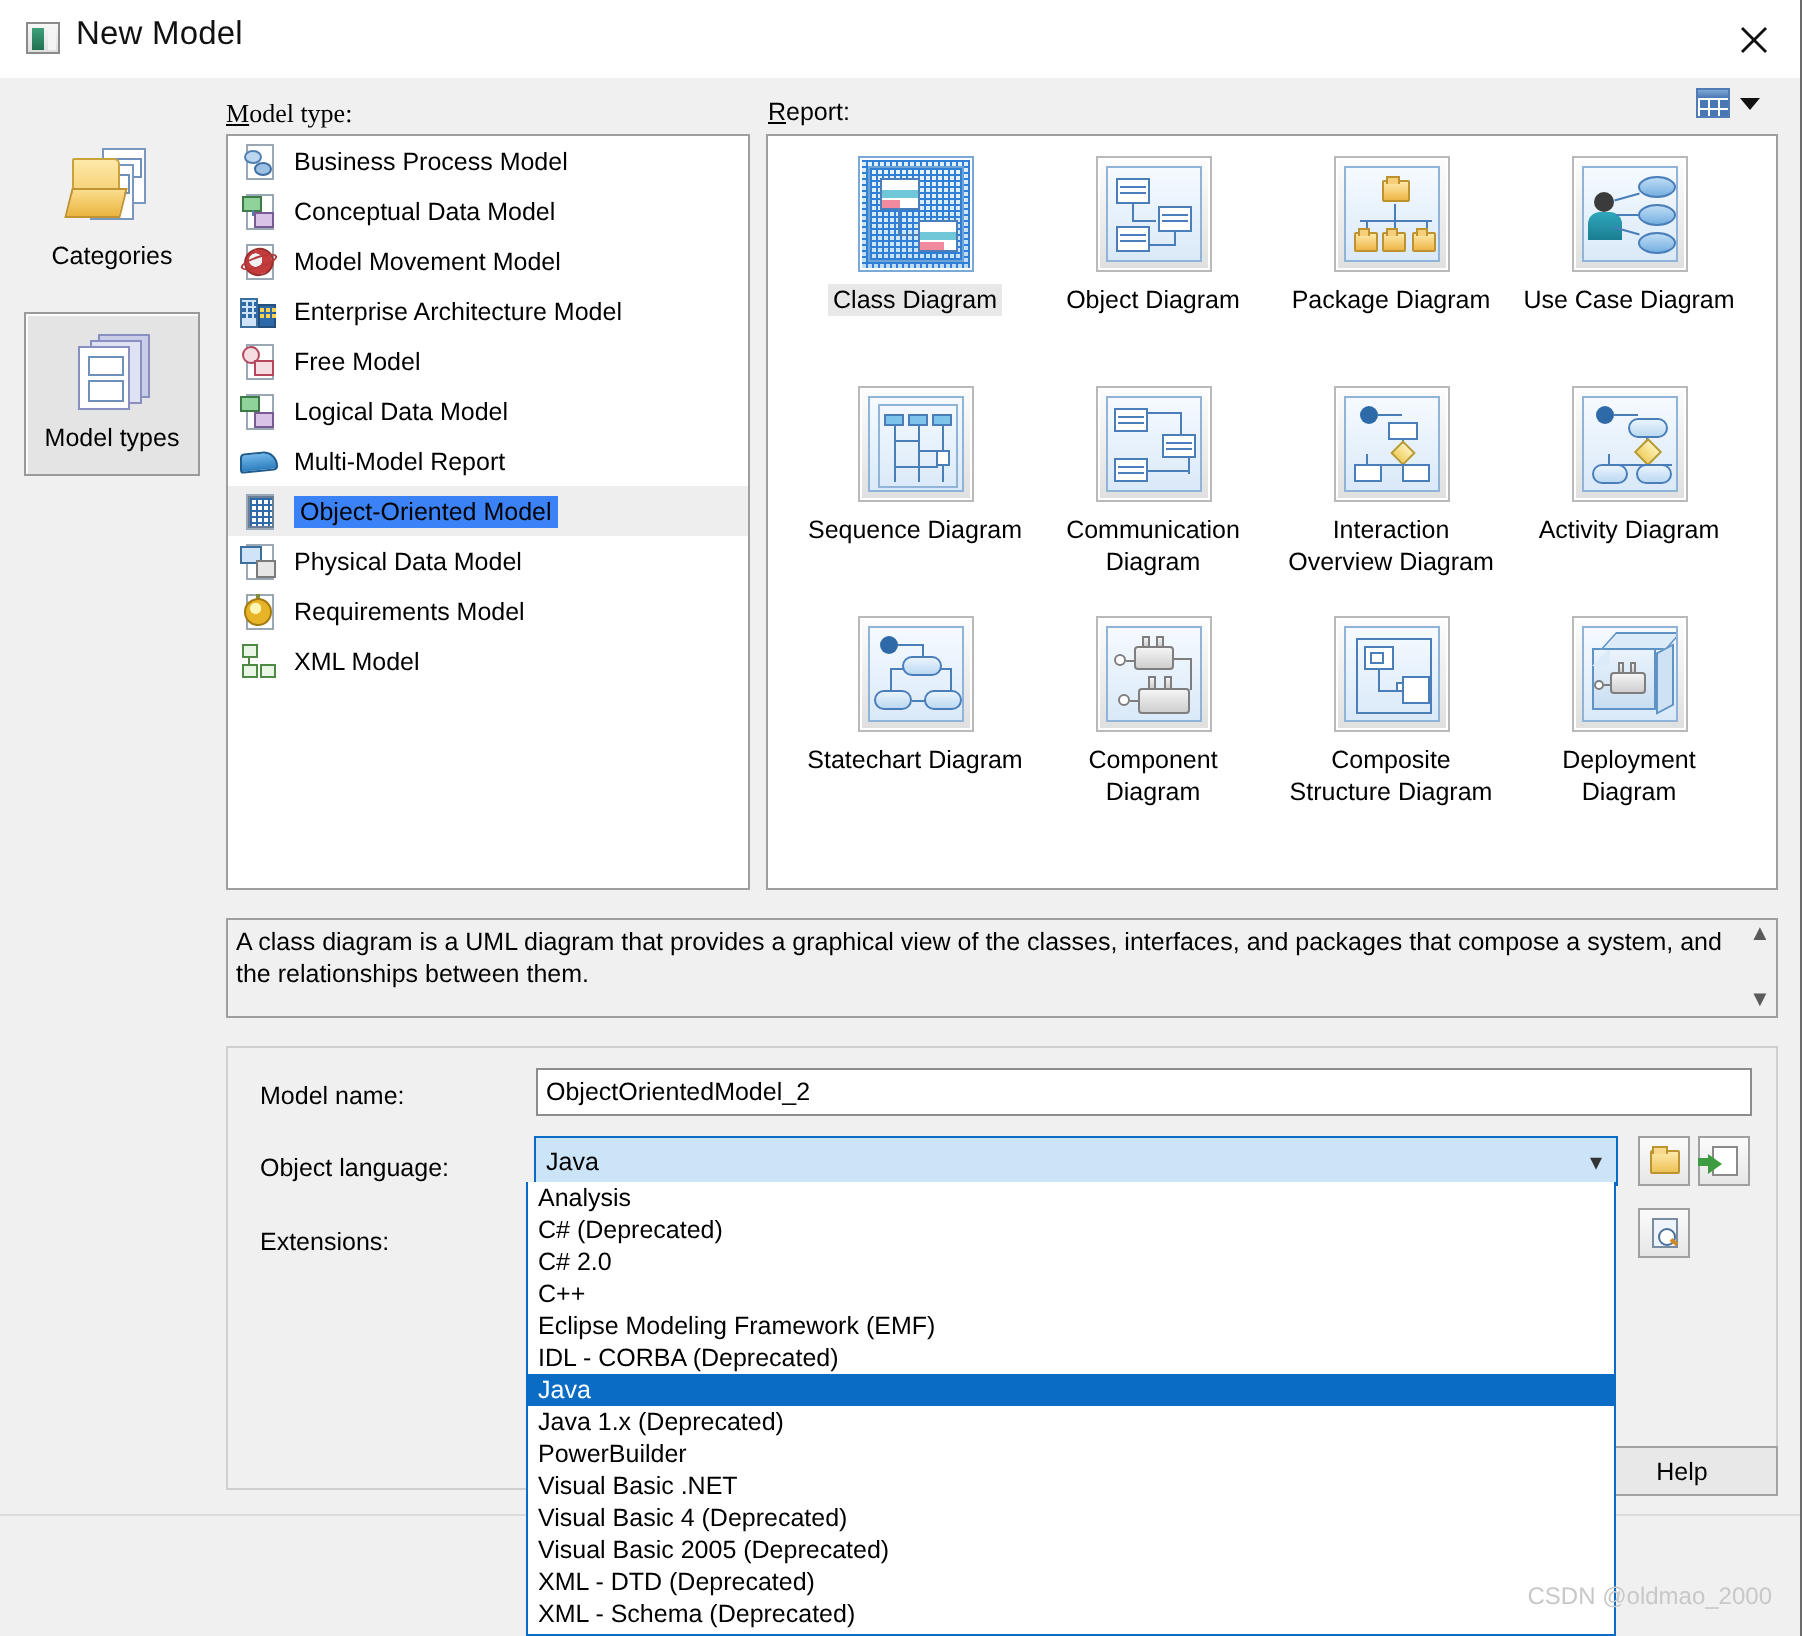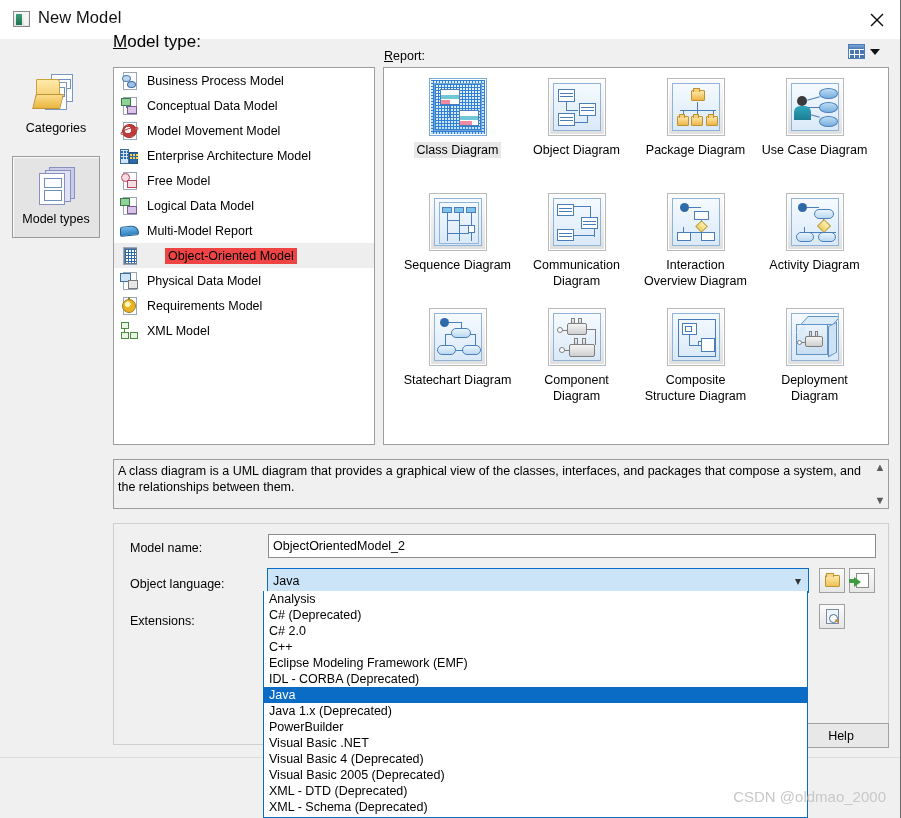--- a/index.html
+++ b/index.html
@@ -55,22 +55,23 @@
   #close-button {
     position: absolute; right: 0; top: 0;
     width: 46px; height: 39px;
     display: flex; align-items: center; justify-content: center;
     cursor: default;
   }
   #close-button svg { display: block; }
 
   
   #label-model-type {
-    position: absolute; left: 113px; top: 32px;
-    font-size: 17px;
+    position: absolute; left: 113px; top: 49px;
+    font-size: 13px;
+    font-family: Liberation Serif, serif;
   }
   #label-diagram {
     position: absolute; left: 384px; top: 49px;
     font-size: 12.5px;
   }
   .ul-first::first-letter { text-decoration: underline; }
 
   #view-toggle {
     position: absolute; right: 20px; top: 44px;
     display: flex; align-items: center; gap: 5px;
@@ -182,23 +183,22 @@
   }
   .mt-row {
     height: 25px;
     display: flex; align-items: center;
     padding-left: 6px;
     cursor: default;
     font-size: 12.5px;
   }
   .mt-row.selected { background: #eeeeee; }
   .mt-row.selected .mt-label {
-    background: #ef4444;
+    background: #3b82f6;
     padding: 1px 3px;
-    margin-left: 18px;
   }
   .mt-ico { width: 20px; height: 20px; margin-right: 7px; position: relative; flex: 0 0 20px; }
   .mt-label { white-space: nowrap; }
 
   
   .pg {
     position: absolute; left: 3px; top: 1px;
     width: 14px; height: 18px;
     background: #ffffff; border: 1px solid #9aa7b5;
   }
@@ -472,21 +472,21 @@
     z-index: 10;
   }
   #bottom-strip {
     position: absolute; left: 0; top: 757px; right: 0; height: 61px;
     background: #f0f0f0;
     border-top: 1px solid #dcdcdc;
     z-index: 5;
   }
   #watermark {
     position: absolute; right: 14px; bottom: 12px;
-    color: #c8c8c8; font-size: 15px;
+    color: #c8c8c8; font-size: 12px;
     z-index: 60;
   }
 </style>
 </head>
 <body>
 
 <div id="dialog">
 
   <div id="titlebar">
     <div id="title-icon"></div>

